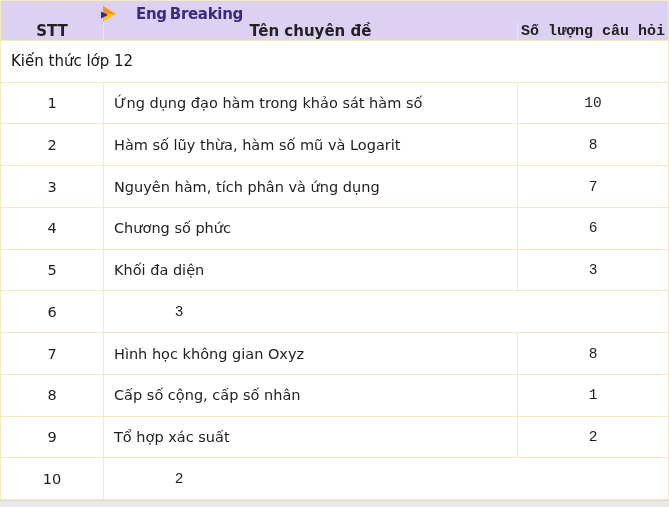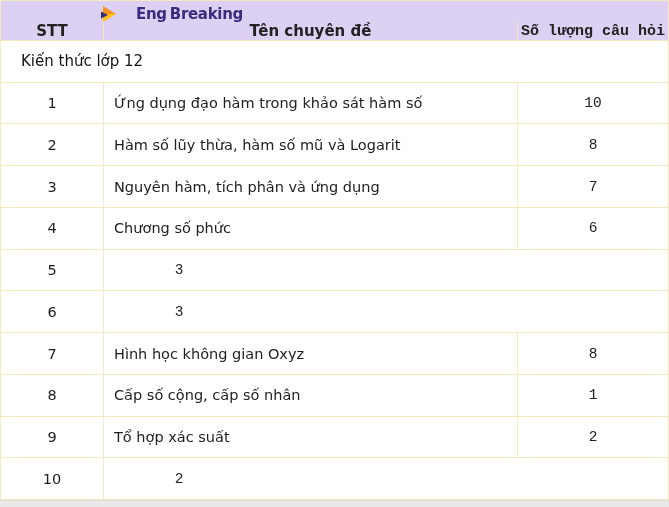--- a/index.html
+++ b/index.html
@@ -45,21 +45,21 @@
     flex: 0 0 150px;
     justify-content: center;
     font-family: Liberation Mono, monospace;
   }
 
   .row.header .cell { font-weight: bold; font-size: 15px; color: #222222; }
   .row.header .cell.c2 { justify-content: center; padding-left: 0; }
 
   .row.section {
     align-items: center;
-    padding-left: 20px;
+    padding-left: 10px;
     font-size: 15px;
     color: #141414;
     background: #ffffff;
   }
 
   .row.data { font-size: 14.5px; color: #1e1e1e; background: #ffffff; }
 
   .logo {
     position: absolute;
     left: 100px;
@@ -130,20 +130,21 @@
       <div class="cell c2">Nguyên hàm, tích phân và ứng dụng</div>
       <div class="cell c3">7</div>
     </div>
     <div class="row data">
       <div class="cell c1">4</div>
       <div class="cell c2">Chương số phức</div>
       <div class="cell c3">6</div>
     </div>
     <div class="row data">
       <div class="cell c1">5</div>
+      <div class="cell c2">Khối đa diện</div>
       <div class="cell c3">3</div>
     </div>
     <div class="row data">
       <div class="cell c1">6</div>
       <div class="cell c3">3</div>
     </div>
     <div class="row data">
       <div class="cell c1">7</div>
       <div class="cell c2">Hình học không gian Oxyz</div>
       <div class="cell c3">8</div>

